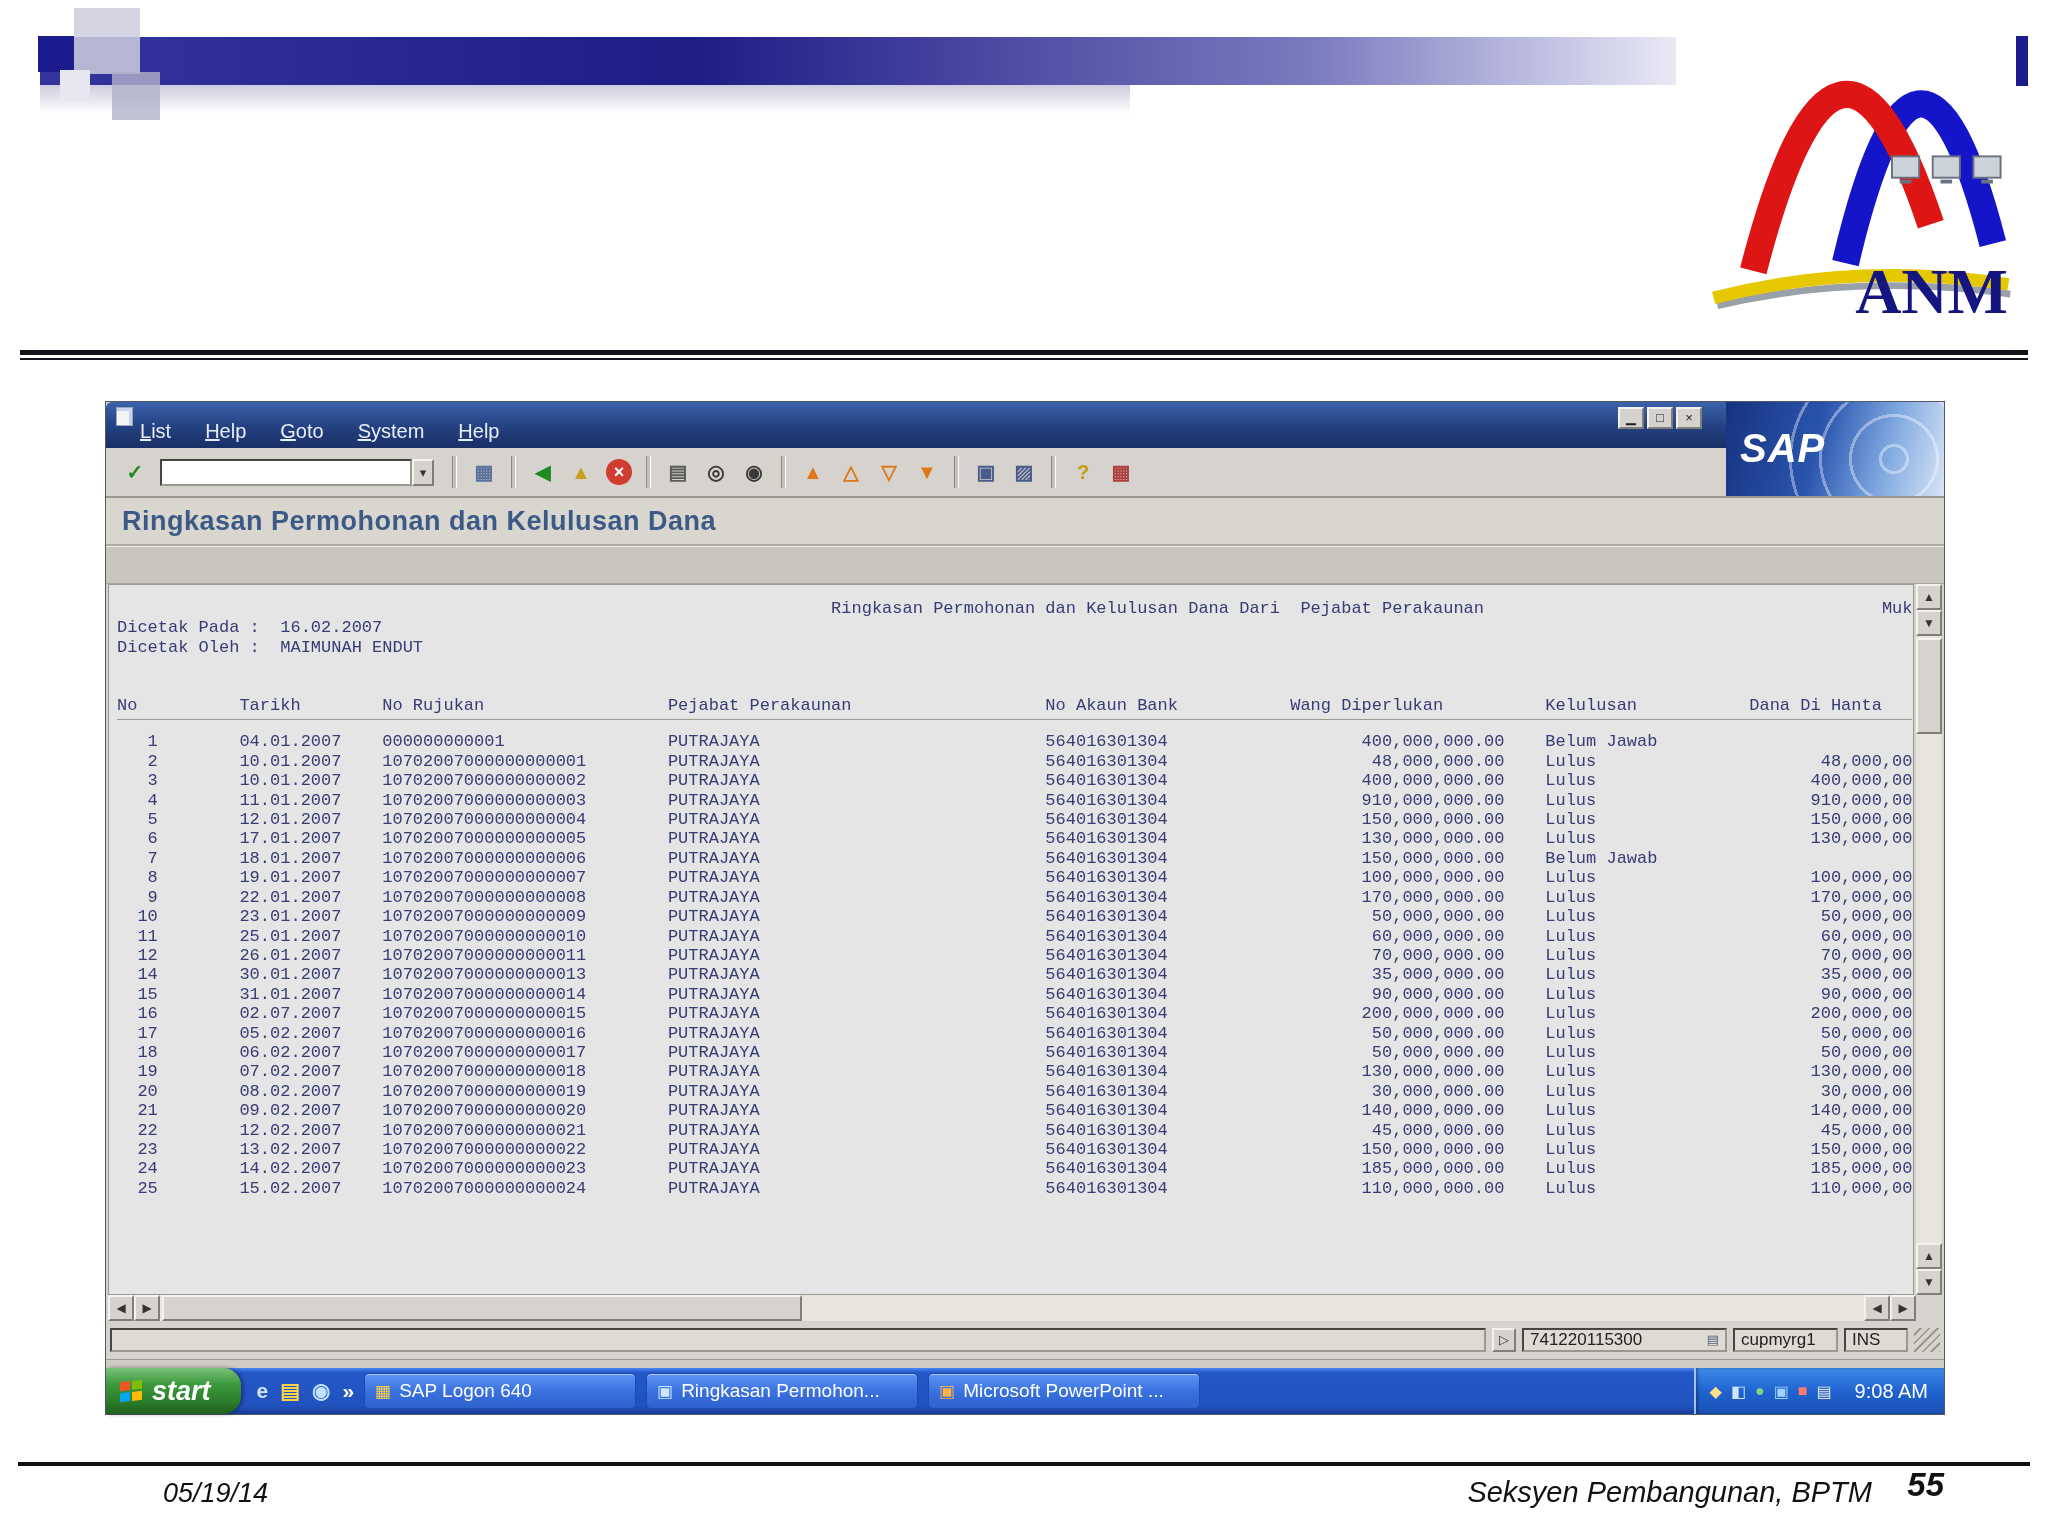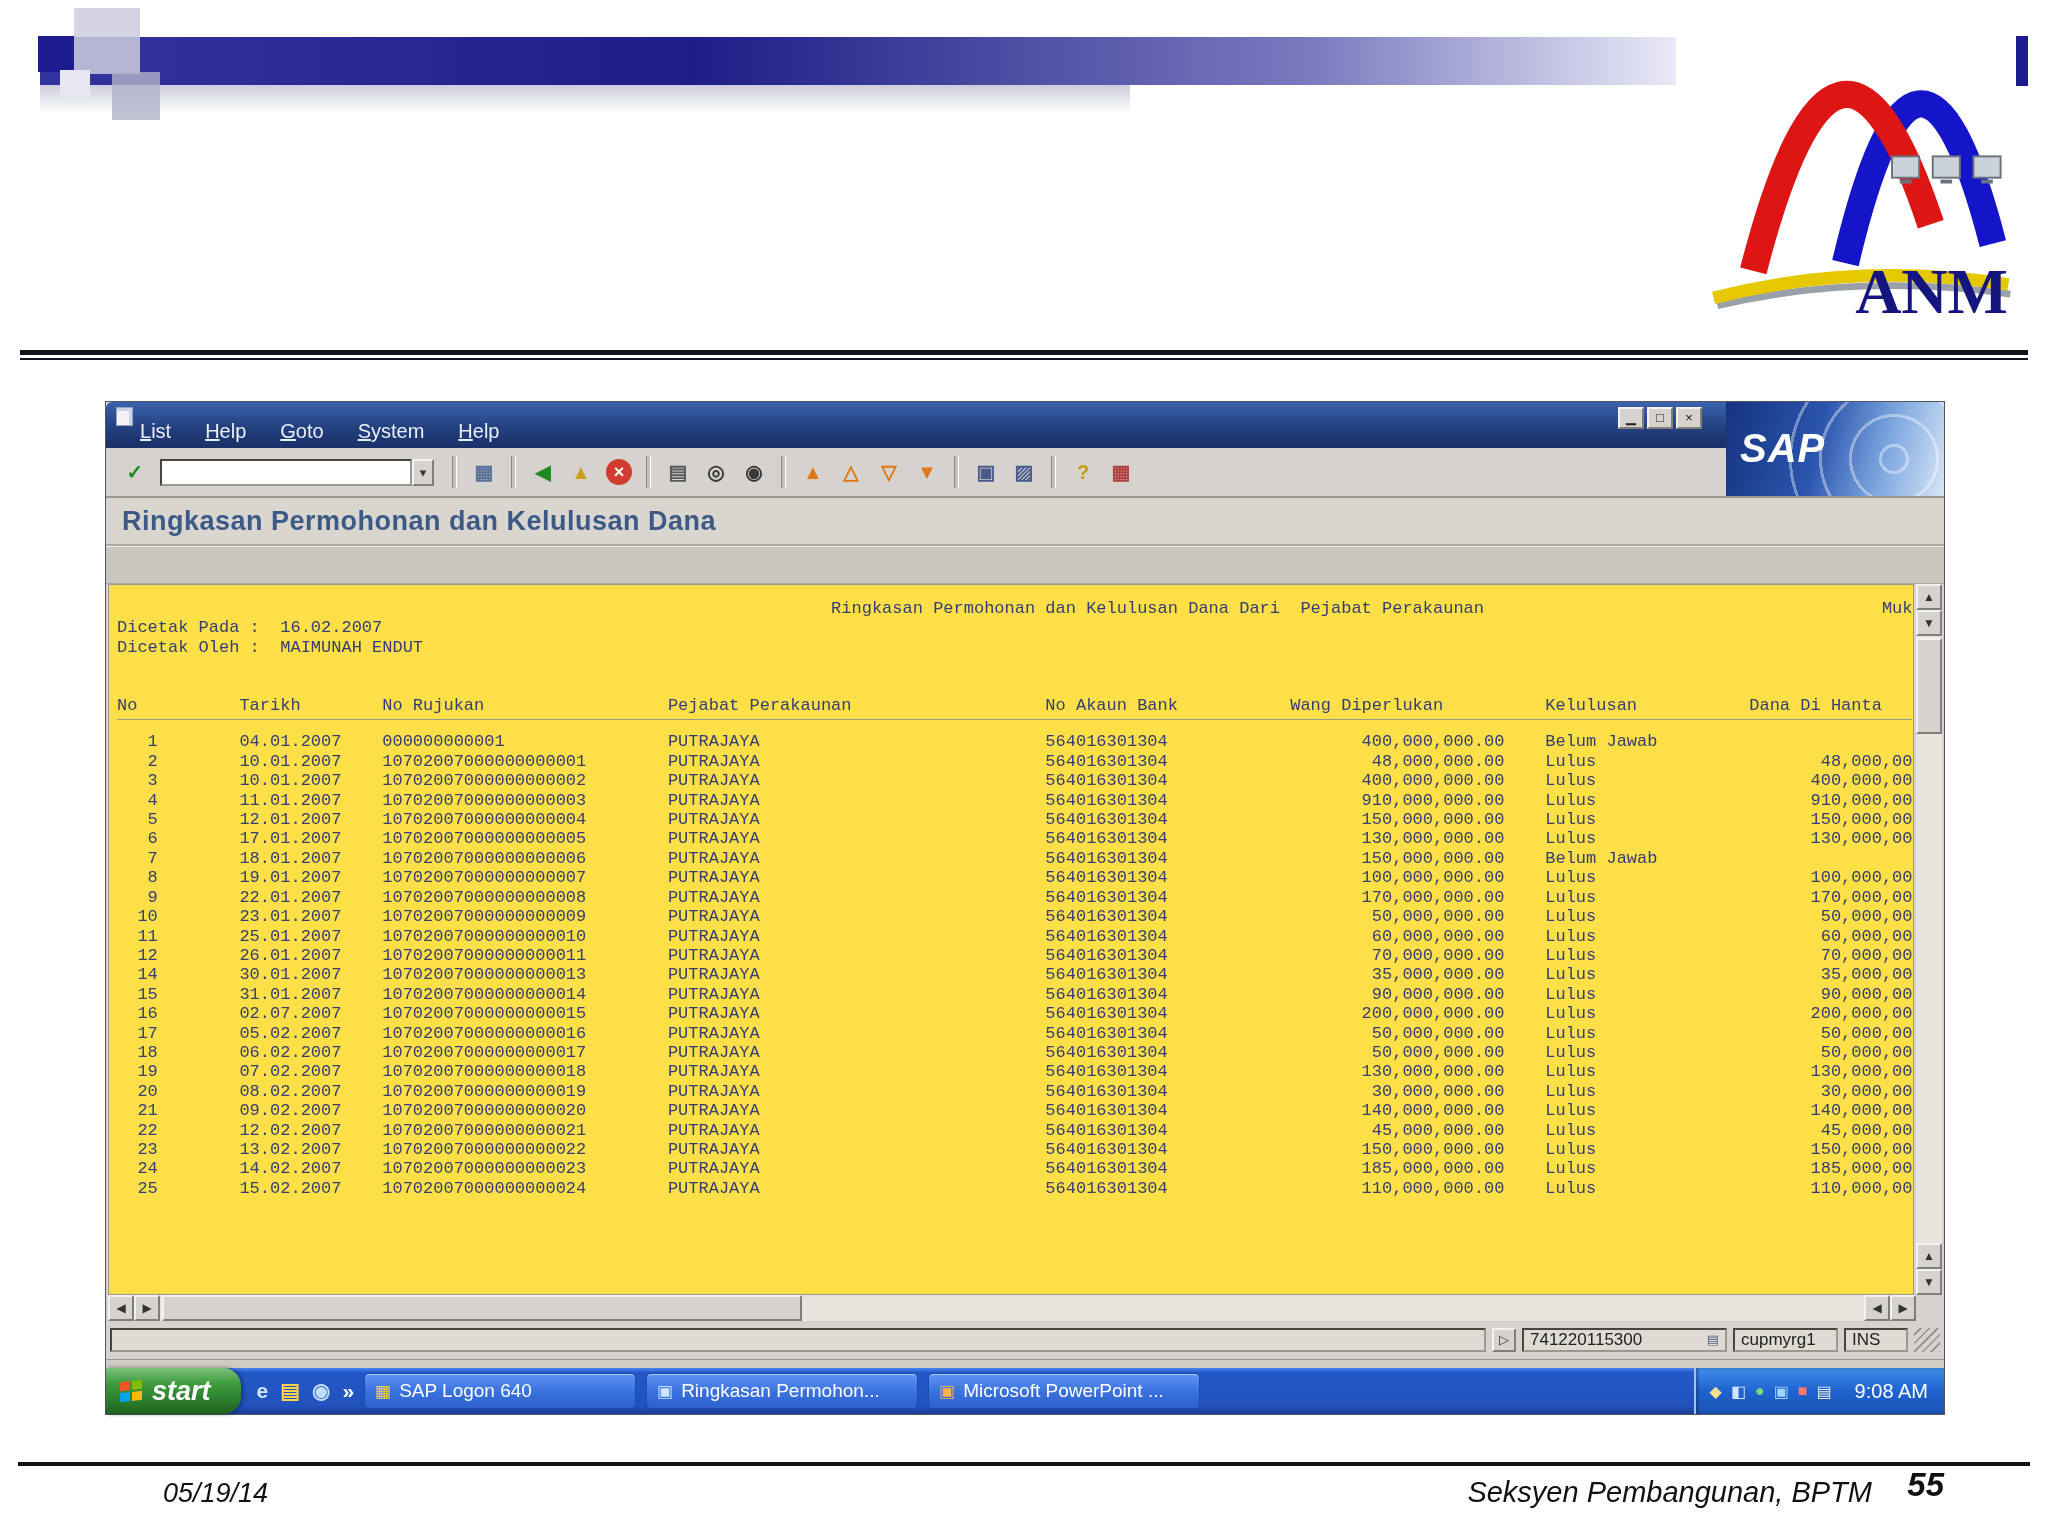--- a/index.html
+++ b/index.html
@@ -65,21 +65,21 @@
   
   .titlestrip{height:46px;flex:0 0 46px;background:#d9d6d0;display:flex;align-items:center;
               padding-left:16px;border-bottom:2px solid #aeaba4;}
   .screen-title{font-size:27px;font-weight:bold;color:#3d5a86;letter-spacing:.5px;}
 
   
   .appband{height:36px;flex:0 0 36px;background:#c9c6bf;border-bottom:1px solid #a8a59e;border-top:1px solid #efede8;}
 
   
   .reportwrap{flex:1 1 auto;display:flex;background:#d6d3ce;padding:0 2px;min-height:0;}
-  .report{flex:1 1 auto;background:#fde047;border:1px solid #9a9890;overflow:hidden;
+  .report{flex:1 1 auto;background:#e5e5e5;border:1px solid #9a9890;overflow:hidden;
           padding:14px 0 0 8px;font-family:"Liberation Mono",monospace;font-size:17px;
           line-height:19.4px;color:#363c74;}
   .rline{white-space:pre;}
   .hdr-rule{width:1795px;border-top:1px solid #9a9a90;margin:4px 0 12px 0;}
 
   .vscroll{flex:0 0 26px;display:flex;flex-direction:column;background:#e7e5de;margin-left:2px;}
   .sbtnv{flex:0 0 24px;text-align:center;line-height:22px;font-size:12px;color:#333;}
   .bevel{background:#d6d3ce;border-top:2px solid #f4f2ee;border-left:2px solid #f4f2ee;
          border-right:2px solid #807e78;border-bottom:2px solid #807e78;box-sizing:border-box;}
   .vtrack{flex:1 1 auto;position:relative;}

